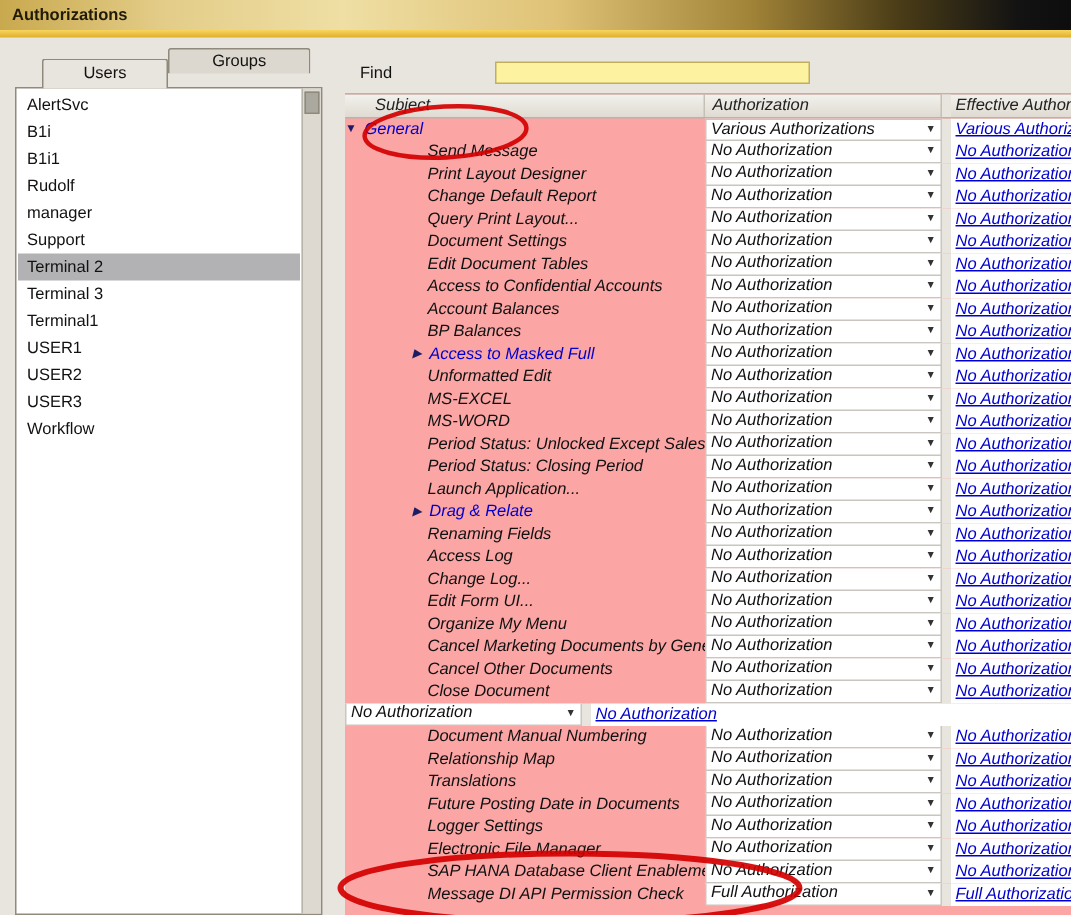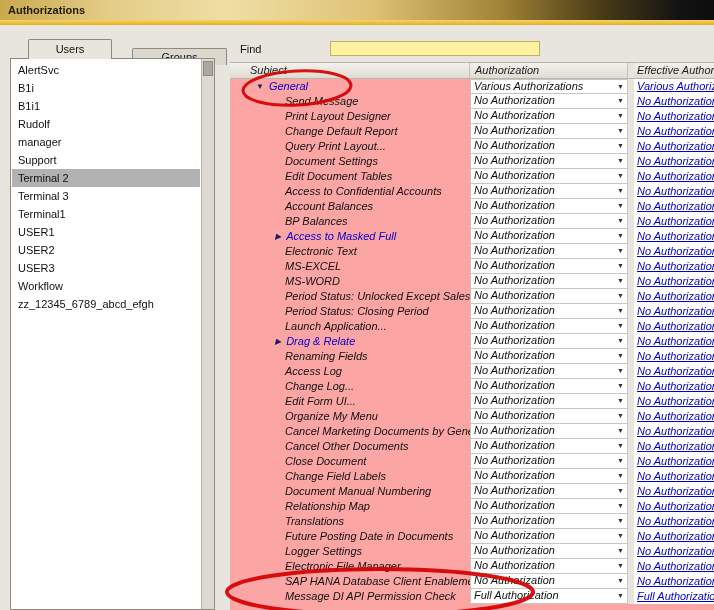--- a/index.html
+++ b/index.html
@@ -13,22 +13,22 @@
               line-height:20px; padding-left:8px; font-weight:bold; color:#201a06;
               background:linear-gradient(90deg,#C9A94E 0%,#E3CC88 15%,#EFDFA4 32%,
                          #DFC276 52%,#A28438 70%,#4A3C17 84%,#131313 95%,#0d0d0d 100%); }
   .goldline { position:absolute; left:0; top:20px; width:714px; height:5px;
               background:linear-gradient(#F9D55F,#DFAE2C); }
 
   .tab { position:absolute; text-align:center; border:1px solid #8f8a7c;
          border-bottom:none; border-radius:2px 2px 0 0; overflow:hidden; white-space:nowrap; }
   .tab-users  { left:28px;  top:39px; width:84px; height:20px; line-height:19px;
                 background:#E8E5DF; z-index:3; }
-  .tab-groups { left:112px; top:48px; width:95px; height:17px; line-height:16px;
-                background:#DCD8CF; z-index:1;margin-left:20px; }
+  .tab-groups { left:112px; top:32px; width:95px; height:17px; line-height:16px;
+                background:#DCD8CF; z-index:1; }
 
   .user-list-box { position:absolute; left:10px; top:58px; width:205px; height:552px;
                    background:#fff; border:1px solid #8f8a7c; z-index:2;padding-left:10px; }
   .user-items { position:absolute; left:1px; top:2px; right:14px; bottom:1px; overflow:hidden; }
   .user-item { height:18px; line-height:18px; padding-left:6px; white-space:nowrap; overflow:hidden; }
   .user-item.selected { background:#B2B2B5; }
   .vscrollbar { position:absolute; top:0; right:0; width:13px; height:100%;
                 background:#DDD9D1; border-left:1px solid #b8b4aa; }
   .vthumb { position:absolute; top:2px; left:1px; width:10px; height:15px;
             background:#ABA89F; border:1px solid #8f8a7c; }
@@ -46,21 +46,21 @@
   .th-subject { width:240px; padding-left:20px; }
   .th-auth    { width:158px; padding-left:5px; }
   .th-gap     { width:6px; border-right:none; background:#E8E5DF; }
   .th-eff     { flex:1; padding-left:3px; border-right:none; }
 
   .tbody { position:absolute; top:17px; bottom:0; left:0; right:0; overflow:hidden; }
   .trow { display:flex; height:15px; }
   .c-subject { width:240px; line-height:15px; white-space:nowrap; overflow:hidden; }
   .c-subject.item         { padding-left:55px; }
   .c-subject.group-closed { padding-left:45px; }
-  .c-subject.group-open   { padding-left:26px; }
+  .c-subject.group-open   { }
   .group-open .subject-text, .group-closed .subject-text { color:#0000CC; }
   .tree-arrow { display:inline-block; font-size:8px; color:#1c1c66;
                 margin-right:5px; transform:translateY(-1px); }
   .c-auth { width:158px; }
   .combo { display:flex; height:15px; background:#fff;
            border:1px solid #C9C6BF; border-top:none; }
   .trow:first-child .combo { border-top:1px solid #C9C6BF; }
   .combo-val { flex:1; padding-left:3px; line-height:13px; overflow:hidden; white-space:nowrap; }
   .combo-arrow { width:13px; text-align:center; font-size:7px; line-height:13px; color:#333; }
   .c-gap { width:6px; background:#E8E5DF; }
@@ -96,21 +96,20 @@
         <div class="user-item">Rudolf</div>
         <div class="user-item">manager</div>
         <div class="user-item">Support</div>
         <div class="user-item selected">Terminal 2</div>
         <div class="user-item">Terminal 3</div>
         <div class="user-item">Terminal1</div>
         <div class="user-item">USER1</div>
         <div class="user-item">USER2</div>
         <div class="user-item">USER3</div>
         <div class="user-item">Workflow</div>
-        <div class="user-item">zz_12345_6789_abcd_efgh</div>
       </div>
     <div class="vscrollbar">
       <div class="vthumb"></div>
     </div>
   </div>
 
   <span class="find-label">Find</span>
   <input class="find-input" type="text" value="" style="">
 
   <div class="table">
@@ -236,21 +235,21 @@
           <div class="c-auth">
             <div class="combo">
               <span class="combo-val">No Authorization</span>
               <span class="combo-arrow">▼</span>
             </div>
           </div>
           <div class="c-gap"></div>
           <div class="c-eff"><span class="eff-link">No Authorization</span></div>
         </div>
         <div class="trow">
-          <div class="c-subject item"><span class="subject-text">Electronic Text</span></div>
+          <div class="c-subject item"><span class="subject-text">Unformatted Edit</span></div>
           <div class="c-auth">
             <div class="combo">
               <span class="combo-val">No Authorization</span>
               <span class="combo-arrow">▼</span>
             </div>
           </div>
           <div class="c-gap"></div>
           <div class="c-eff"><span class="eff-link">No Authorization</span></div>
         </div>
         <div class="trow">
@@ -401,21 +400,20 @@
           <div class="c-auth">
             <div class="combo">
               <span class="combo-val">No Authorization</span>
               <span class="combo-arrow">▼</span>
             </div>
           </div>
           <div class="c-gap"></div>
           <div class="c-eff"><span class="eff-link">No Authorization</span></div>
         </div>
         <div class="trow">
-          <div class="c-subject item"><span class="subject-text">Change Field Labels</span></div>
           <div class="c-auth">
             <div class="combo">
               <span class="combo-val">No Authorization</span>
               <span class="combo-arrow">▼</span>
             </div>
           </div>
           <div class="c-gap"></div>
           <div class="c-eff"><span class="eff-link">No Authorization</span></div>
         </div>
         <div class="trow">

